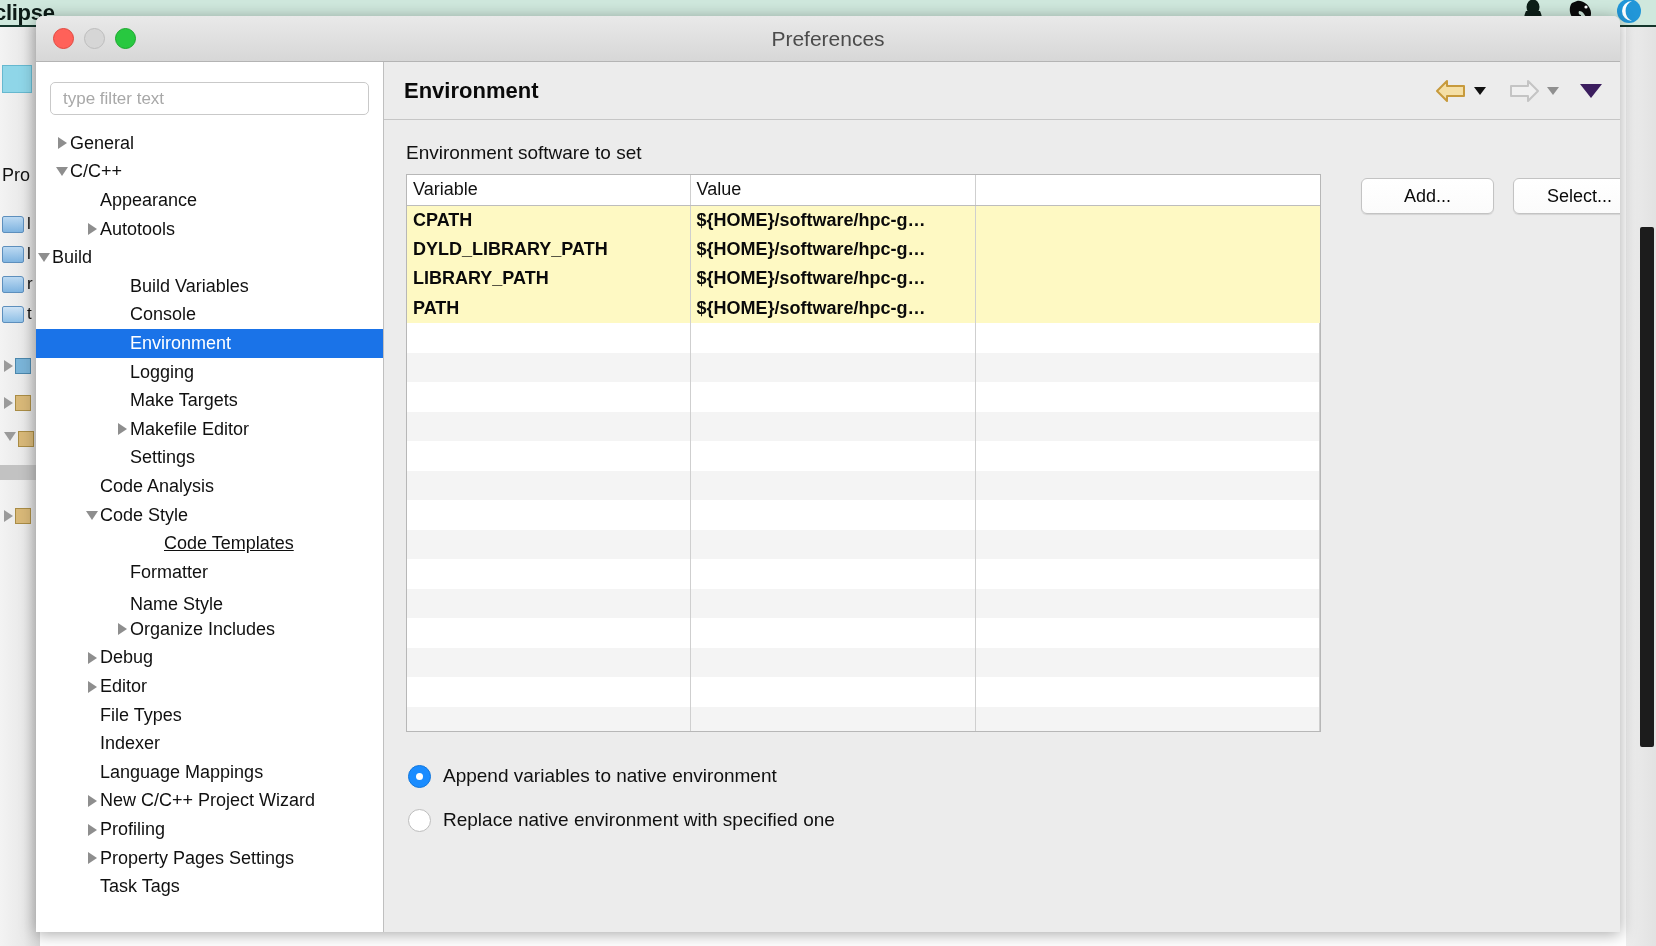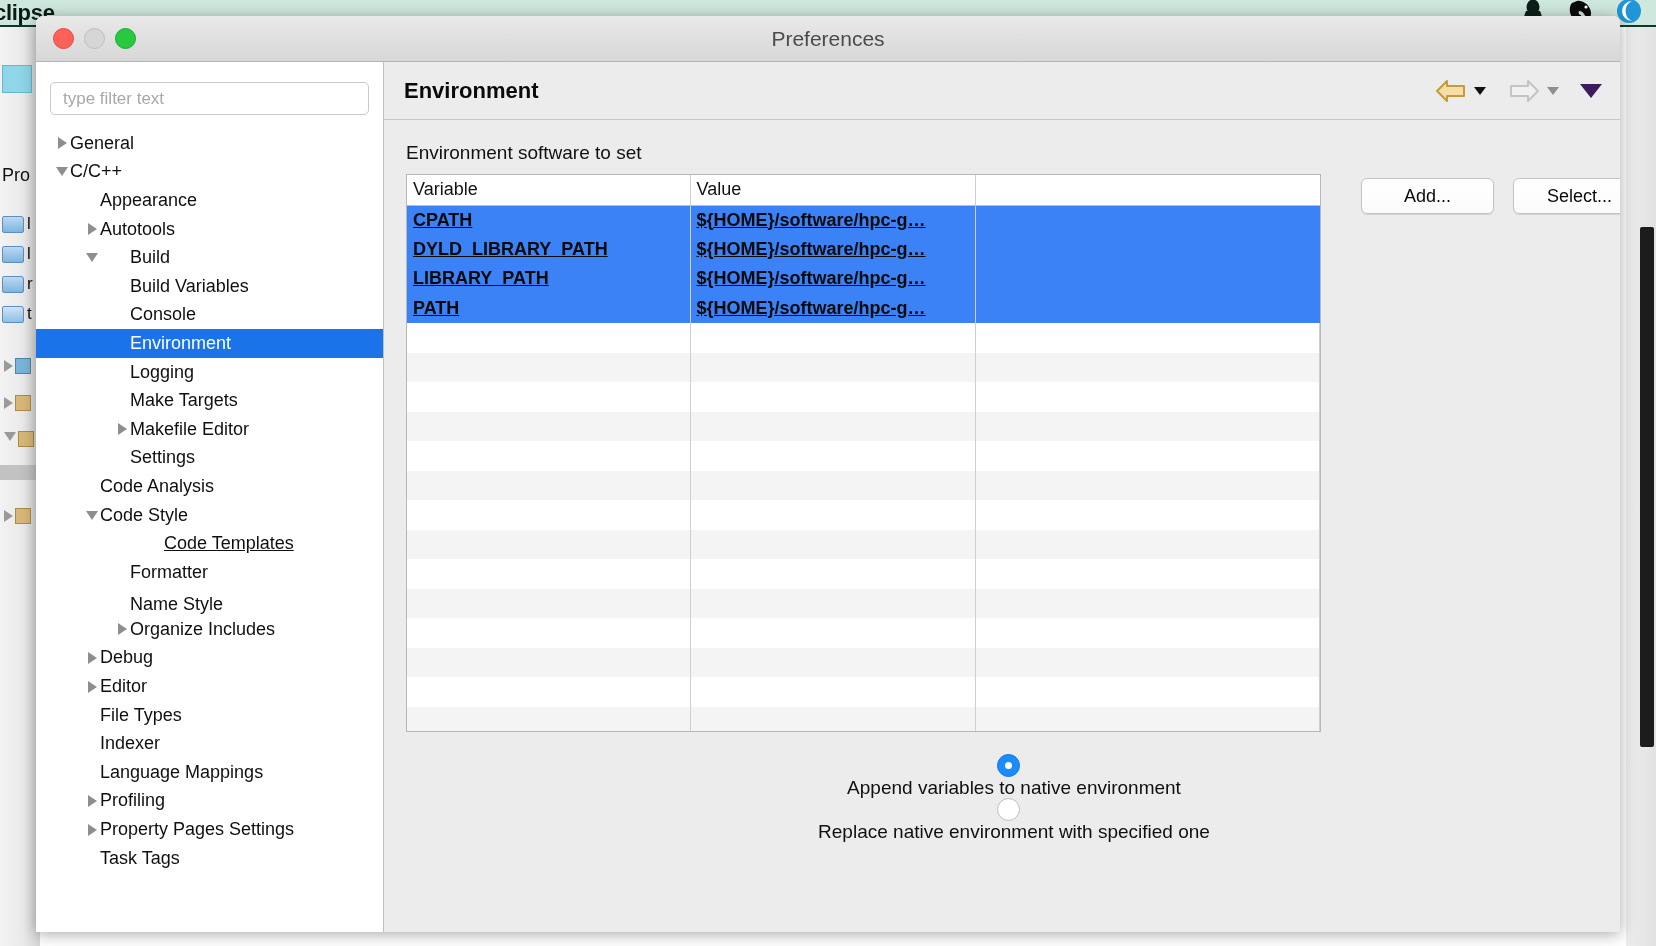--- a/index.html
+++ b/index.html
@@ -270,21 +270,21 @@
   .env-table th:last-child { border-right: none; }
   .env-table td {
     font-size: 18px;
     color: #0a0a0a;
     height: 29.5px;
     padding: 0 0 0 6px;
     border-right: 1px solid #cfcfcf;
     overflow: hidden; white-space: nowrap;
   }
   .env-table td:last-child { border-right: none; }
-  .env-table tr.data td { background: #3b82f6; font-weight: bold; text-decoration: underline; }
+  .env-table tr.data td { background: #fef9c3; font-weight: bold; }
   .env-table tr.filler td { border-right: 1px solid #cfcfcf; }
   .env-table tr.filler:nth-child(even) td { background: #f4f4f4; }
   .env-table tr.filler:nth-child(odd) td { background: #ffffff; }
   .col-var { width: 283px; }
   .col-val { width: 285px; }
 
   
   .button-column {
     margin-left: 40px;
     padding-top: 4px;
@@ -307,21 +307,21 @@
     border-color: #dcdcdc;
     color: #a8a8a8;
     box-shadow: none;
   }
 
   
   .radio-group { padding: 22px 0 0 24px; }
   .radio-row {
     display: flex; align-items: center;
     height: 44px;
-    font-size: 19px; color: #101010; flex-direction: column;
+    font-size: 19px; color: #101010;
   }
   .radio {
     width: 23px; height: 23px; border-radius: 50%;
     margin-right: 12px; flex: none;
     display: flex; align-items: center; justify-content: center;
   }
   .radio.on {
     background: #1a8cff;
     border: 1px solid #1277dd;
   }
@@ -440,21 +440,21 @@
             <div class="tree-item" style="padding-left: 48px;">
               <span class="twisty"></span>
               <span class="tree-label">Appearance</span>
             </div>
             <div class="tree-item" style="padding-left: 48px;">
               <span class="twisty collapsed">
                 <i></i>
               </span>
               <span class="tree-label">Autotools</span>
             </div>
-            <div class="tree-item" style="padding-left: 48px; gap: 30px;">
+            <div class="tree-item" style="">
               <span class="twisty expanded">
                 <i></i>
               </span>
               <span class="tree-label">Build</span>
             </div>
             <div class="tree-item" style="padding-left: 78px;">
               <span class="twisty"></span>
               <span class="tree-label">Build Variables</span>
             </div>
             <div class="tree-item" style="padding-left: 78px;">
@@ -527,20 +527,26 @@
               <span class="twisty"></span>
               <span class="tree-label">File Types</span>
             </div>
             <div class="tree-item" style="padding-left: 48px;">
               <span class="twisty"></span>
               <span class="tree-label">Indexer</span>
             </div>
             <div class="tree-item" style="padding-left: 48px;">
               <span class="twisty"></span>
               <span class="tree-label">Language Mappings</span>
+            </div>
+            <div class="tree-item" style="padding-left: 48px;">
+              <span class="twisty collapsed">
+                <i></i>
+              </span>
+              <span class="tree-label">New C/C++ Project Wizard</span>
             </div>
             <div class="tree-item" style="padding-left: 48px;">
               <span class="twisty collapsed">
                 <i></i>
               </span>
               <span class="tree-label">Profiling</span>
             </div>
             <div class="tree-item" style="padding-left: 48px;">
               <span class="twisty collapsed">
                 <i></i>

